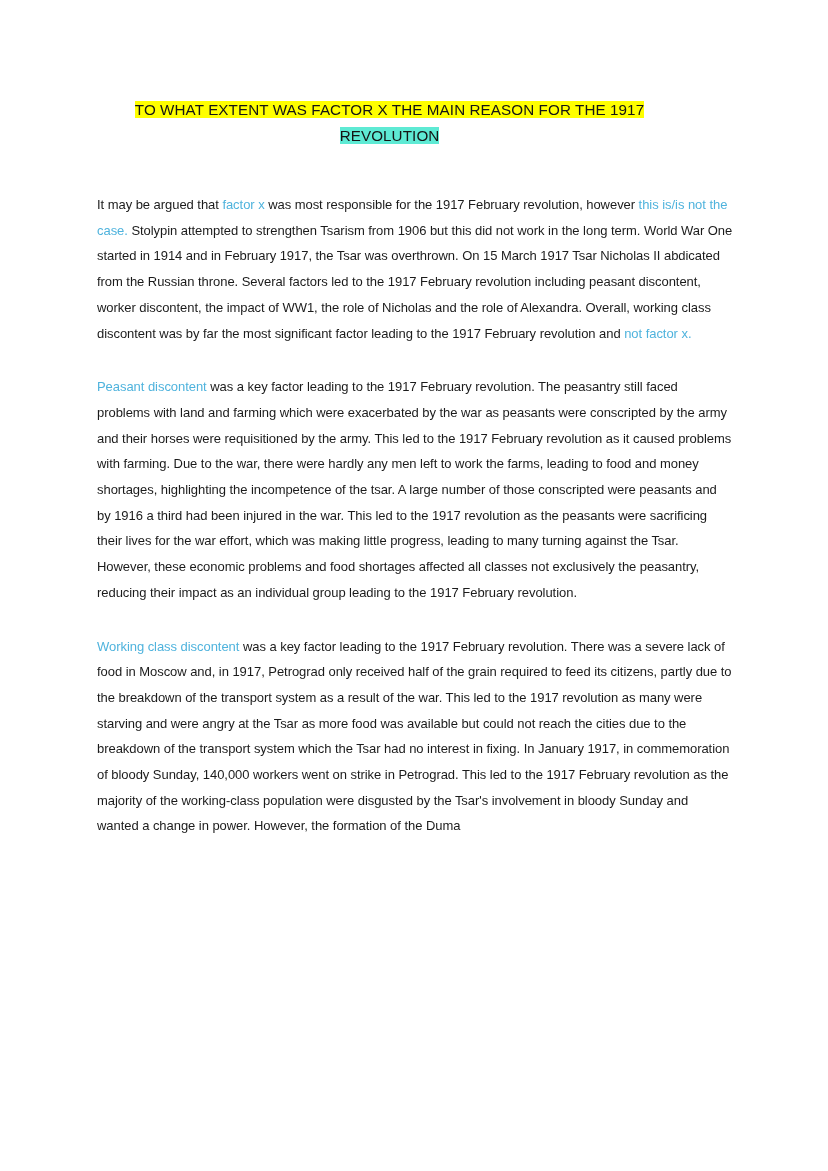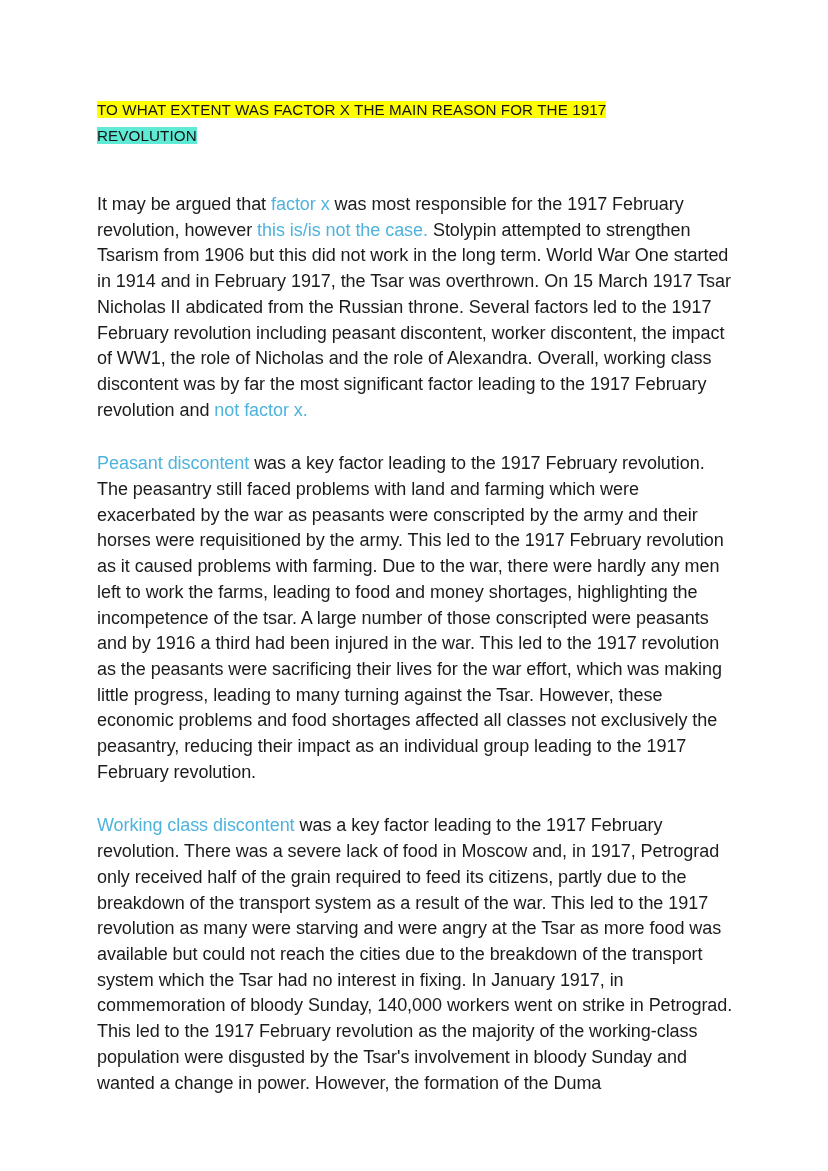--- a/index.html
+++ b/index.html
@@ -26,32 +26,33 @@
     position: absolute;
     left: 97px;
     top: 97px;
     width: 636px;
   }
   .essay-title {
     font-size: 15.2px;
     line-height: 25.5px;
     font-weight: 400;
     letter-spacing: 0.1px;
-    margin: 0 0 0 0;
+    margin: 0 0 0 16px;
     color: #141414;
     max-width: 553px;
+    text-align: center;
   }
   .hl {
     background-color: #ffff00;
     color: #141414;
     box-decoration-break: clone;
     -webkit-box-decoration-break: clone;
   }
   .para {
-    font-size: 18px;
+    font-size: 13px;
     line-height: 25.7px;
     font-weight: 400;
     text-align: left;
     margin: 0;
     color: #1b1b1b;
     letter-spacing: -0.05px;
   }
   .para-gap-first {
     margin-top: 44px;
   }

